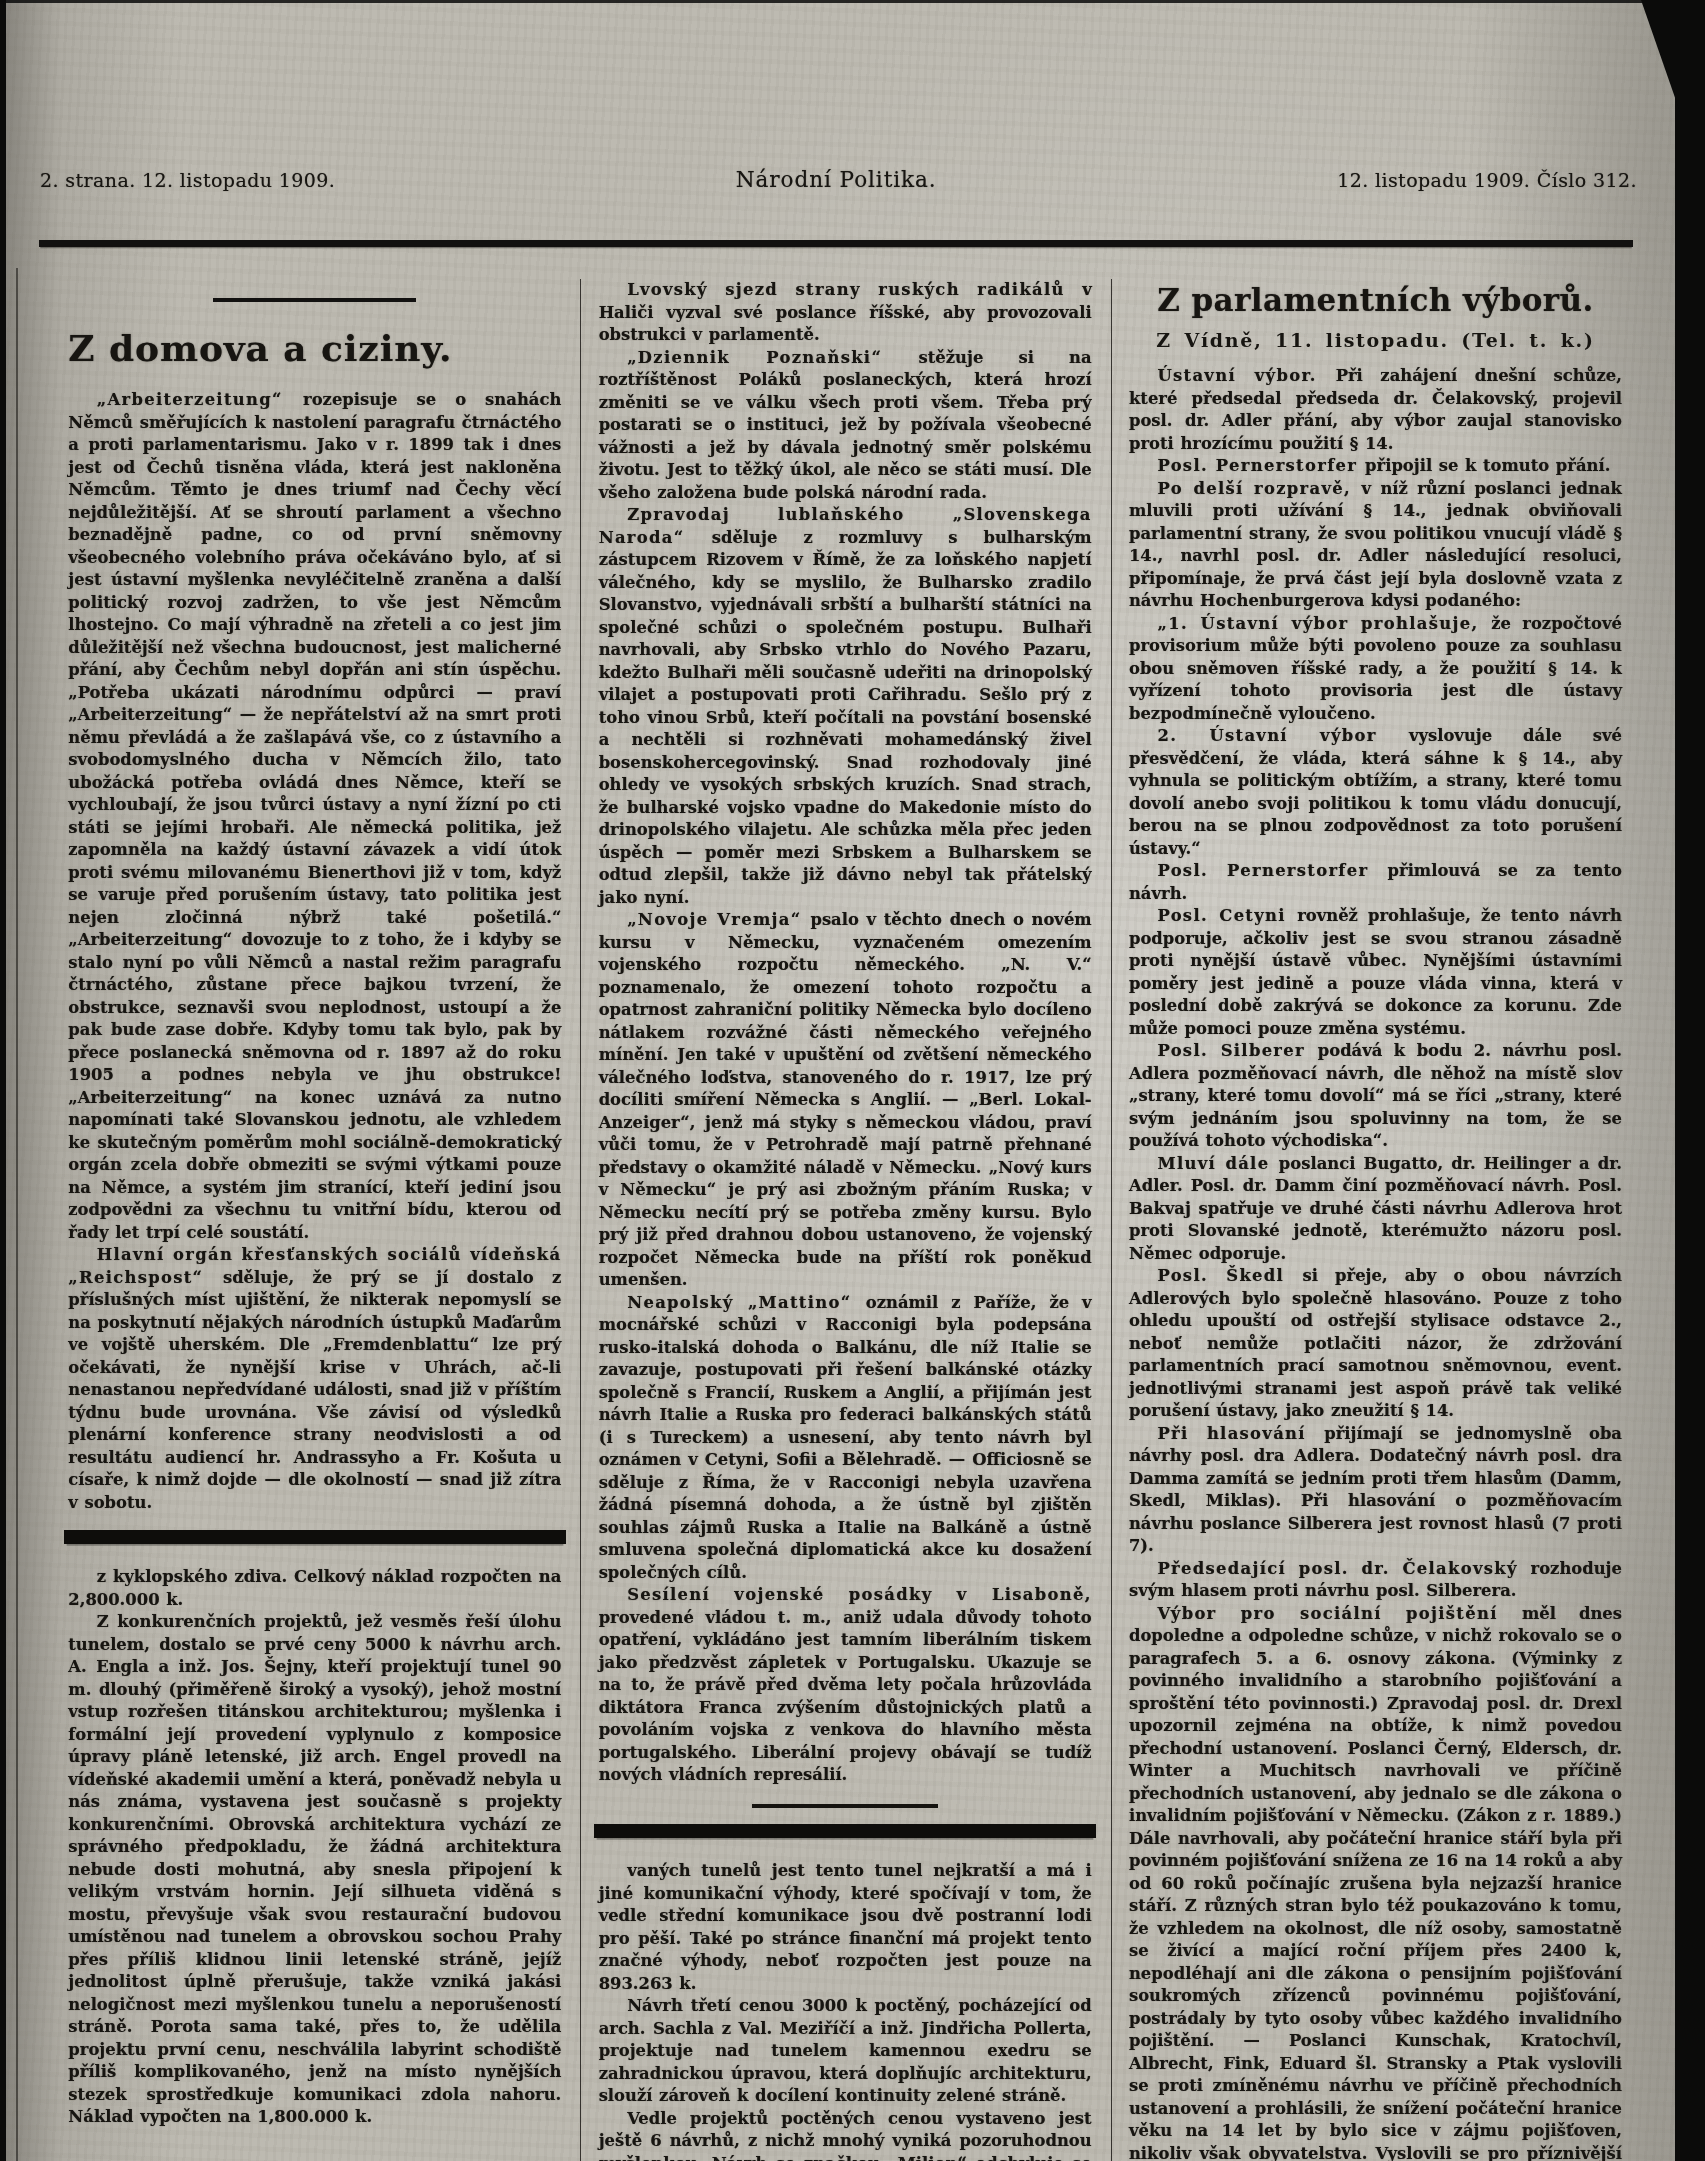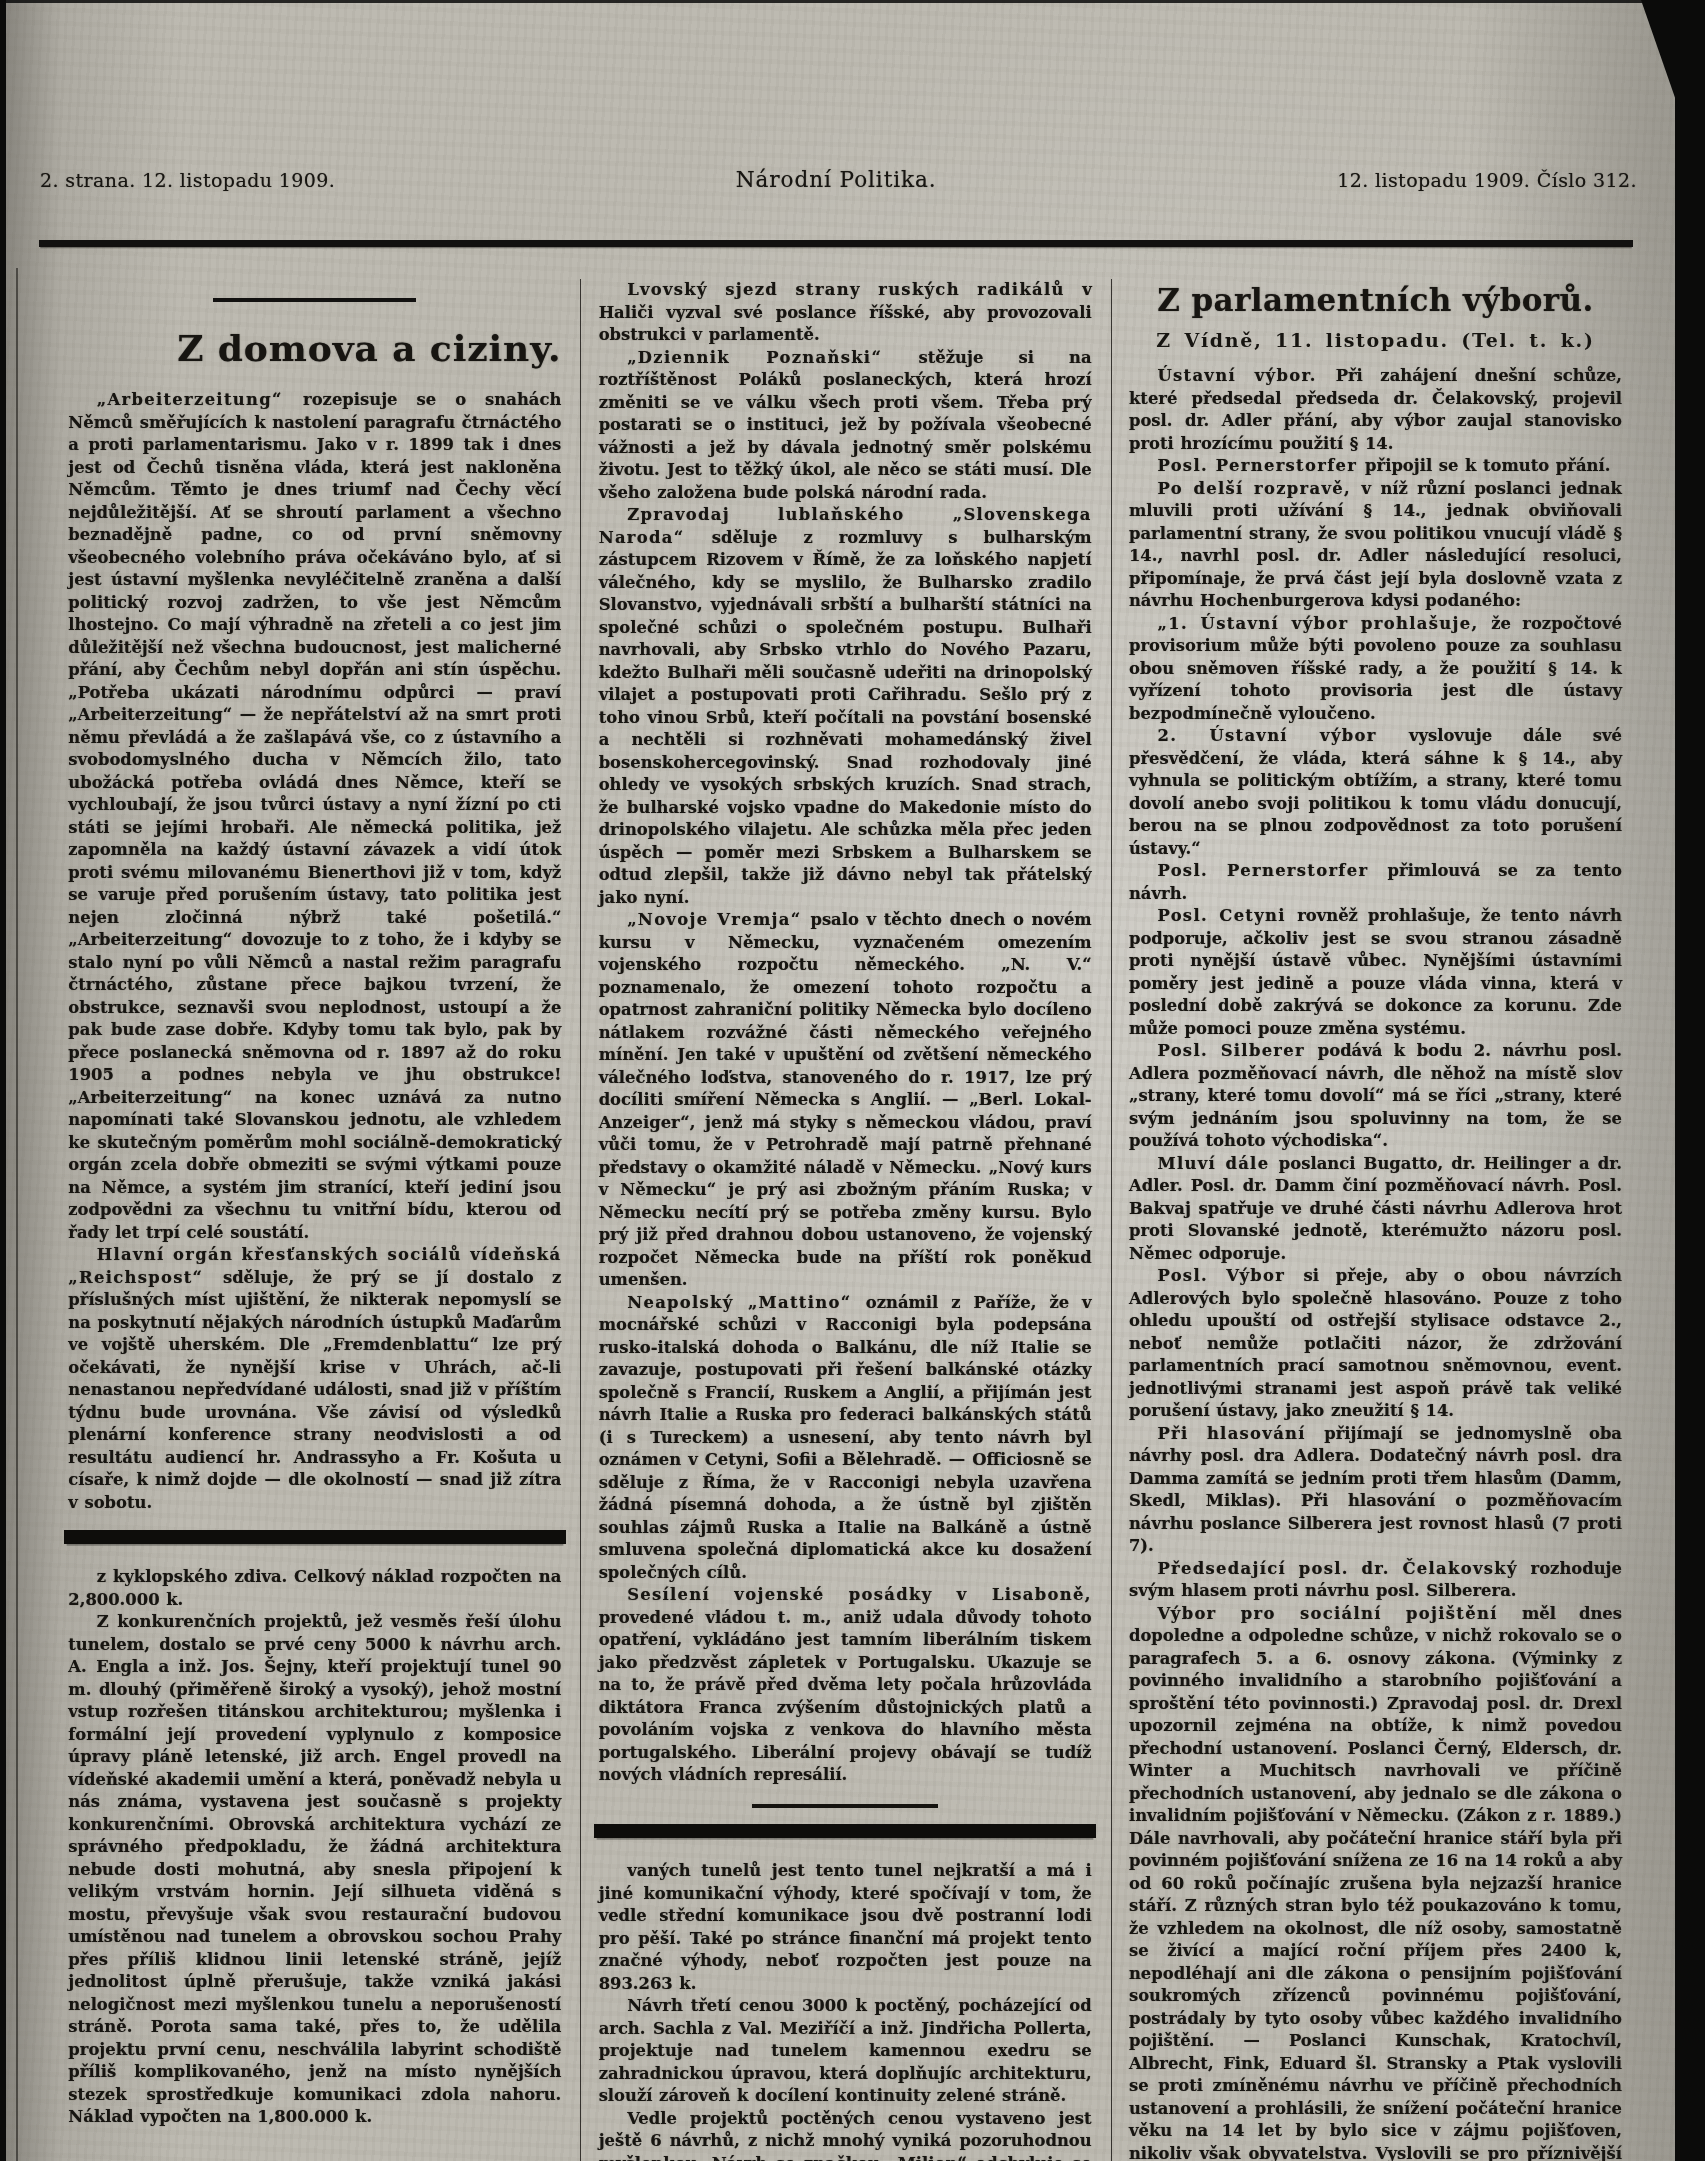--- a/index.html
+++ b/index.html
@@ -56,21 +56,21 @@
     font-size:16.4px;line-height:22.5px;font-weight:bold;
     text-align:justify;
     text-shadow:0 0 0.9px rgba(25,22,18,.55);
     word-spacing:0.9px;
   }
   .lead-in .par{letter-spacing:1.1px;word-spacing:3.5px;text-indent:0;}
   .par b{letter-spacing:1.3px;}
 
   .head-rule{width:203px;height:4.3px;background:#121110;margin:19px auto 0;}
   .section-title{
-    margin:25px 0 20px;text-align:right;
+    margin:25px 0 20px;text-align:left;
     font-size:36px;font-weight:bold;letter-spacing:0.9px;
     text-shadow:0 0 1.3px rgba(25,22,18,.6);
   }
   .article-headline{
     margin:2.6px 0 11.2px;text-align:center;
     font-size:31px;font-weight:bold;letter-spacing:0.4px;
     text-shadow:0 0 1.3px rgba(25,22,18,.6);
   }
   .dateline{
     margin:0 0 14.7px;text-align:center;
@@ -143,21 +143,21 @@
       <div>
           <p class="par"><b>Ústavní výbor. </b>Při zahájení dnešní schůze, které předsedal předseda dr. Čelakovský, projevil posl. dr. Adler přání, aby výbor zaujal stanovisko proti hrozícímu použití § 14.</p>
           <p class="par"><b>Posl. Pernerstorfer </b>připojil se k tomuto přání.</p>
           <p class="par"><b>Po delší rozpravě, </b>v níž různí poslanci jednak mluvili proti užívání § 14., jednak obviňovali parlamentní strany, že svou politikou vnucují vládě § 14., navrhl posl. dr. Adler následující resoluci, připomínaje, že prvá část její byla doslovně vzata z návrhu Hochenburgerova kdysi podaného:</p>
           <p class="par"><b>„1. Ústavní výbor prohlašuje, </b>že rozpočtové provisorium může býti povoleno pouze za souhlasu obou sněmoven říšské rady, a že použití § 14. k vyřízení tohoto provisoria jest dle ústavy bezpodmínečně vyloučeno.</p>
           <p class="par"><b>2. Ústavní výbor </b>vyslovuje dále své přesvědčení, že vláda, která sáhne k § 14., aby vyhnula se politickým obtížím, a strany, které tomu dovolí anebo svoji politikou k tomu vládu donucují, berou na se plnou zodpovědnost za toto porušení ústavy.“</p>
           <p class="par"><b>Posl. Pernerstorfer </b>přimlouvá se za tento návrh.</p>
           <p class="par"><b>Posl. Cetyni </b>rovněž prohlašuje, že tento návrh podporuje, ačkoliv jest se svou stranou zásadně proti nynější ústavě vůbec. Nynějšími ústavními poměry jest jedině a pouze vláda vinna, která v poslední době zakrývá se dokonce za korunu. Zde může pomoci pouze změna systému.</p>
           <p class="par"><b>Posl. Silberer </b>podává k bodu 2. návrhu posl. Adlera pozměňovací návrh, dle něhož na místě slov „strany, které tomu dovolí“ má se říci „strany, které svým jednáním jsou spoluvinny na tom, že se používá tohoto východiska“.</p>
           <p class="par"><b>Mluví dále </b>poslanci Bugatto, dr. Heilinger a dr. Adler. Posl. dr. Damm činí pozměňovací návrh. Posl. Bakvaj spatřuje ve druhé části návrhu Adlerova hrot proti Slovanské jednotě, kterémužto názoru posl. Němec odporuje.</p>
-          <p class="par"><b>Posl. Výbor </b>si přeje, aby o obou návrzích Adlerových bylo společně hlasováno. Pouze z toho ohledu upouští od ostřejší stylisace odstavce 2., neboť nemůže potlačiti názor, že zdržování parlamentních prací samotnou sněmovnou, event. jednotlivými stranami jest aspoň právě tak veliké porušení ústavy, jako zneužití § 14.</p>
+          <p class="par"><b>Posl. Škedl </b>si přeje, aby o obou návrzích Adlerových bylo společně hlasováno. Pouze z toho ohledu upouští od ostřejší stylisace odstavce 2., neboť nemůže potlačiti názor, že zdržování parlamentních prací samotnou sněmovnou, event. jednotlivými stranami jest aspoň právě tak veliké porušení ústavy, jako zneužití § 14.</p>
           <p class="par"><b>Při hlasování </b>přijímají se jednomyslně oba návrhy posl. dra Adlera. Dodatečný návrh posl. dra Damma zamítá se jedním proti třem hlasům (Damm, Skedl, Miklas). Při hlasování o pozměňovacím návrhu poslance Silberera jest rovnost hlasů (7 proti 7).</p>
           <p class="par"><b>Předsedající posl. dr. Čelakovský </b>rozhoduje svým hlasem proti návrhu posl. Silberera.</p>
           <p class="par"><b>Výbor pro sociální pojištění </b>měl dnes dopoledne a odpoledne schůze, v nichž rokovalo se o paragrafech 5. a 6. osnovy zákona. (Výminky z povinného invalidního a starobního pojišťování a sproštění této povinnosti.) Zpravodaj posl. dr. Drexl upozornil zejména na obtíže, k nimž povedou přechodní ustanovení. Poslanci Černý, Eldersch, dr. Winter a Muchitsch navrhovali ve příčině přechodních ustanovení, aby jednalo se dle zákona o invalidním pojišťování v Německu. (Zákon z r. 1889.) Dále navrhovali, aby počáteční hranice stáří byla při povinném pojišťování snížena ze 16 na 14 roků a aby od 60 roků počínajíc zrušena byla nejzazší hranice stáří. Z různých stran bylo též poukazováno k tomu, že vzhledem na okolnost, dle níž osoby, samostatně se živící a mající roční příjem přes 2400 k, nepodléhají ani dle zákona o pensijním pojišťování soukromých zřízenců povinnému pojišťování, postrádaly by tyto osoby vůbec každého invalidního pojištění. — Poslanci Kunschak, Kratochvíl, Albrecht, Fink, Eduard šl. Stransky a Ptak vyslovili se proti zmíněnému návrhu ve příčině přechodních ustanovení a prohlásili, že snížení počáteční hranice věku na 14 let by bylo sice v zájmu pojišťoven, nikoliv však obyvatelstva. Vyslovili se pro příznivější přechodní ustanovení. — Posl. dr. Licht považuje hranici 2400 k pro osoby samostatně se živící za příliš vysokou a přimlouvá se za návrh Pabstův, v němž se žádá, aby zemská zastupitelstva vydala přesnější ustanovení o této hranici. — Posl. dr. Zahradník praví, že mnohým rolníkům daří se hůře, než průmyslovému dělnictvu a že rolníci tito zasluhují, aby se na ně při pojištění bral alespoň stejný zřetel.</p>
         </div>
     </div>
 
   </div>
 </div>
 
 

